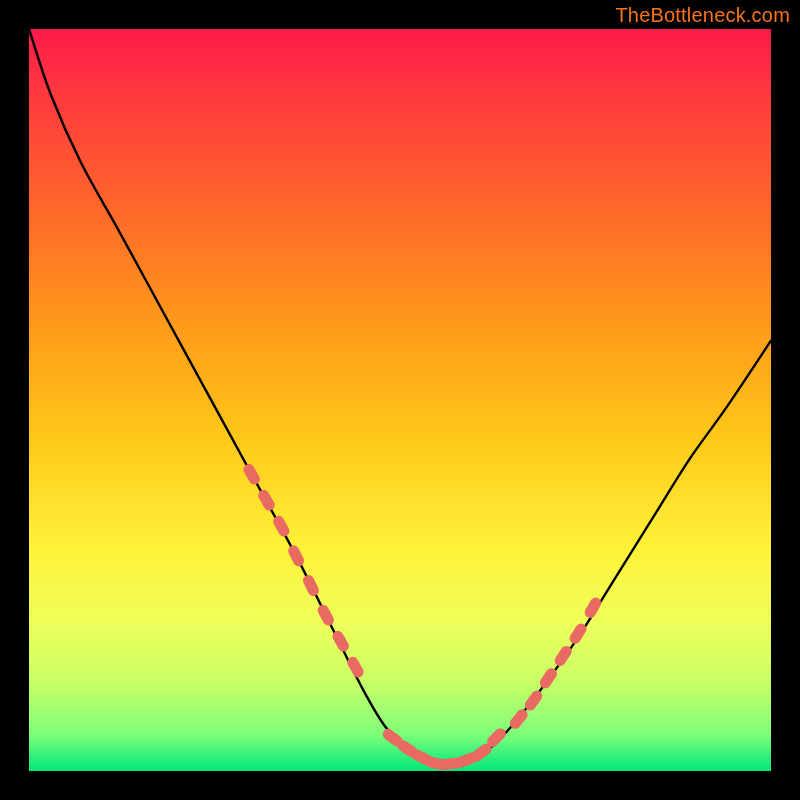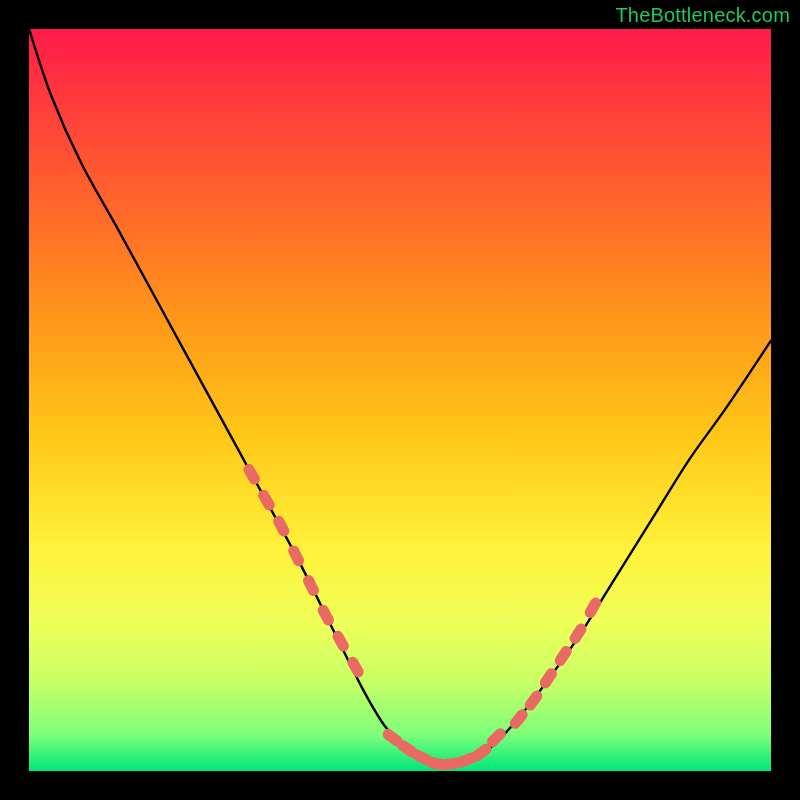--- a/index.html
+++ b/index.html
@@ -28,21 +28,21 @@
       #7fff7a 95%,
       #00e67a 100%
     );
   }
   .watermark {
     position: absolute;
     top: 4px;
     right: 10px;
     font-family: Arial, Helvetica, sans-serif;
     font-size: 20px;
-    color: #22c55e;
+    color: #f97316;
     letter-spacing: 0.2px;
   }
   svg {
     position: absolute;
     left: 0;
     top: 0;
   }
 </style>
 </head>
 <body>

